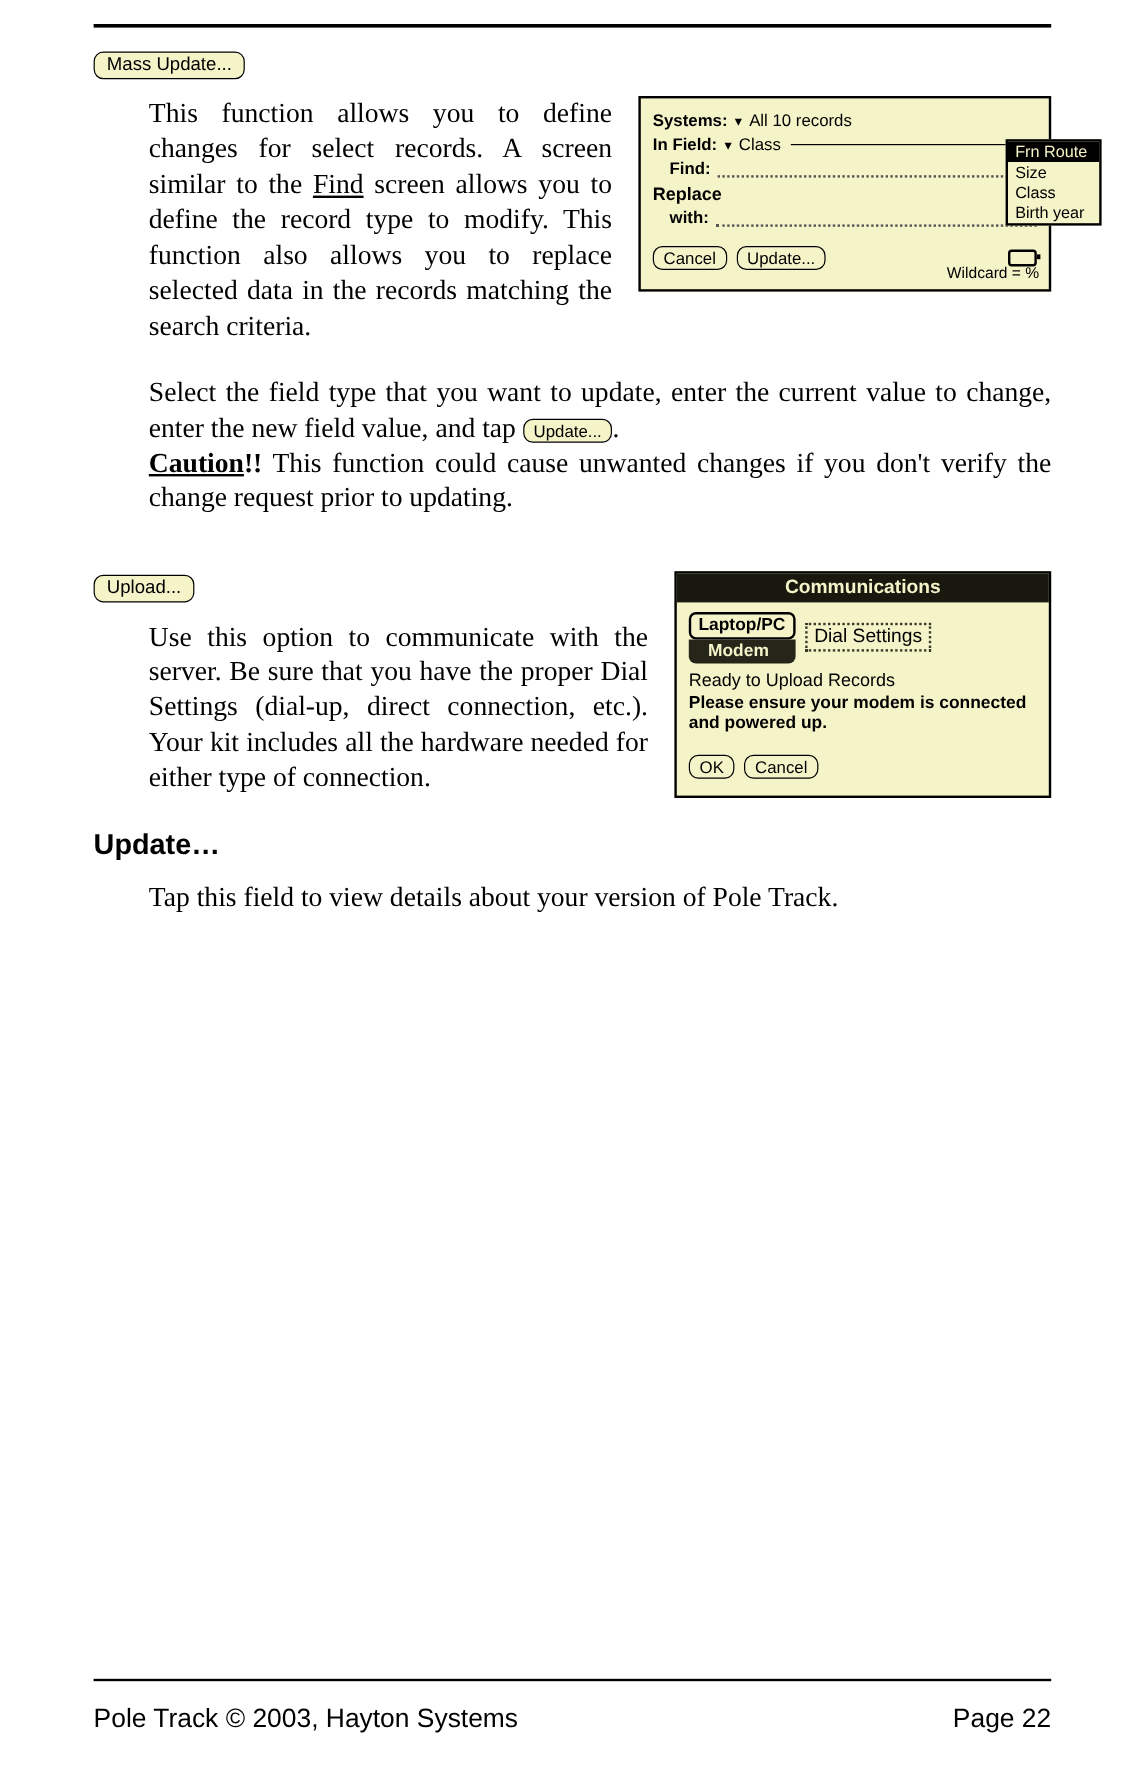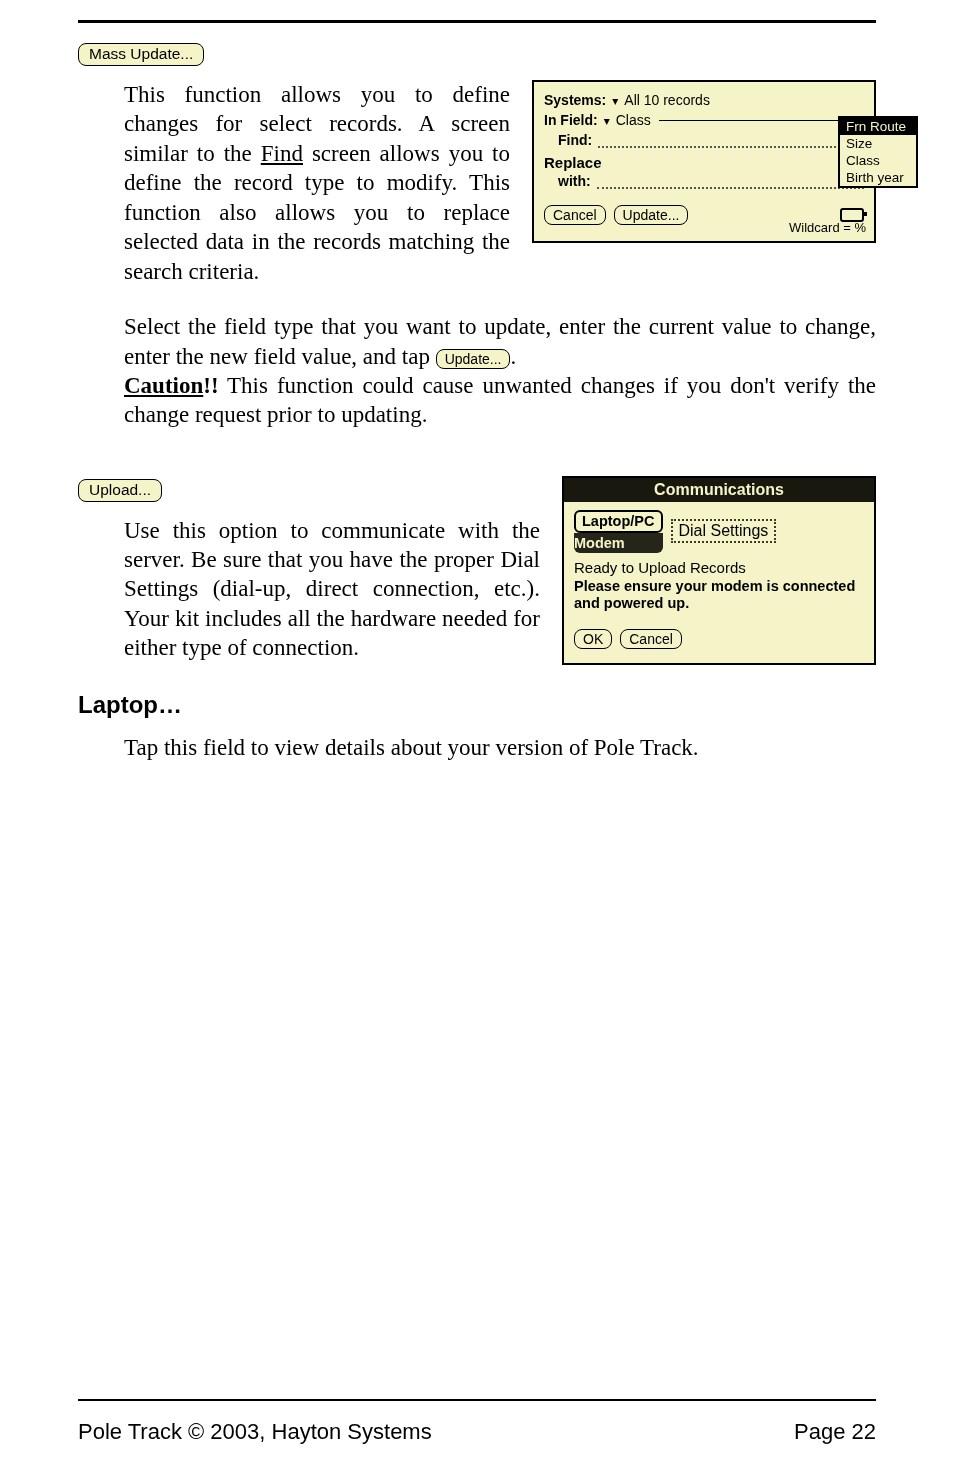--- a/index.html
+++ b/index.html
@@ -193,21 +193,21 @@
     font-weight: 700;
     padding: 2px 6px;
     text-align: center;
     font-size: 14.5px;
     line-height: 1.05;
   }
   .tab-inactive {
     background: #25251a;
     color: var(--palm-bg);
     font-weight: 700;
-    padding: 2px 0;
+    padding: 2px 16px;
     border-radius: 0 0 6px 6px;
     font-size: 14.5px;
   }
   .dotted-btn {
     border: 2px dotted #3a3a2a;
     padding: 1px 6px;
     font-size: 16px;
   }
   .comm-h {
     font-weight: 400;
@@ -345,21 +345,21 @@
         <div class="comm-msg">Please ensure your modem is connected and powered up.</div>
       </div>
       <div class="comm-buttons">
         <span class="palm-btn palm-btn-inline" style="font-weight:400;">OK</span>
         <span class="palm-btn palm-btn-inline" style="font-weight:400;">Cancel</span>
       </div>
     </div>
   </div>
 
   
-  <div class="version-h">Laptop…</div>
+  <div class="version-h">Update…</div>
   <div class="body-copy indented">
     <span>Tap this field to view details about your version of Pole Track.</span>
   </div>
 
   
   <hr class="footer-rule">
   <div class="footer">
     <span>Pole Track © 2003, Hayton Systems</span>
     <span>Page 22</span>
   </div>

